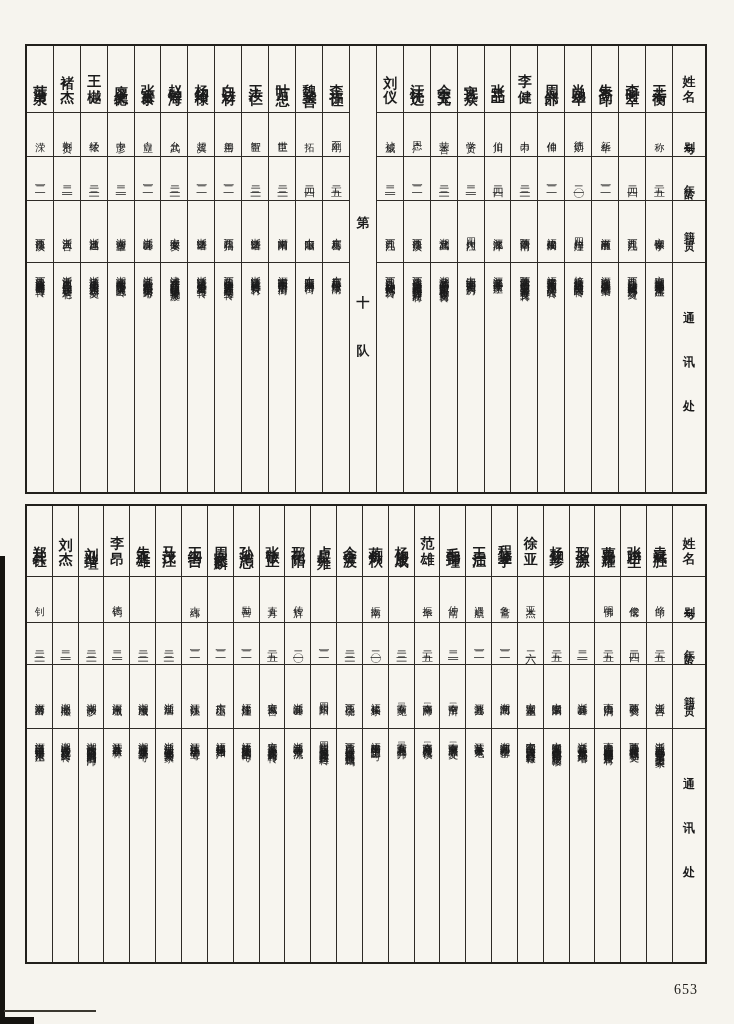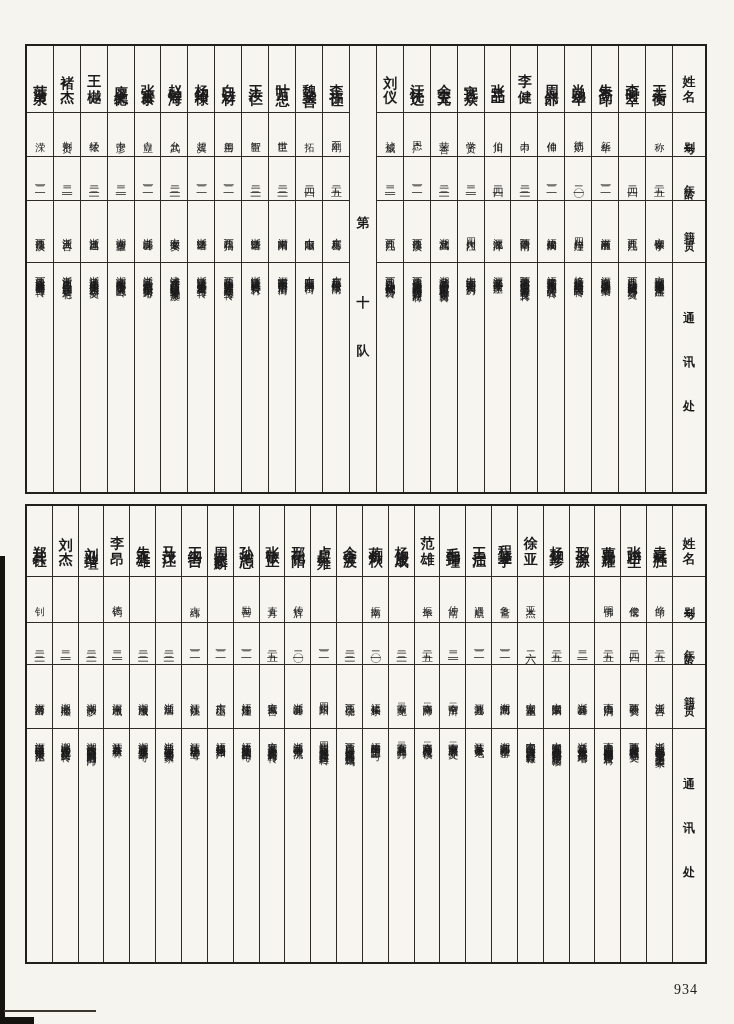--- a/index.html
+++ b/index.html
@@ -900,17 +900,17 @@
           <span class="v">二三</span>
         </div>
         <div class="cell native-cell">
           <span class="v">河南滑县</span>
         </div>
         <div class="cell addr-cell">
           <span class="v">河南道口镇青冈集大范庄</span>
         </div>
       </div>
     </div>
-  <div class="page-number">934</div>
+  <div class="page-number">653</div>
   <div class="scan-edge-left"></div>
   <div class="scan-edge-corner"></div>
   <div class="scan-line-bottom"></div>
 </div>
 
 </body></html>

